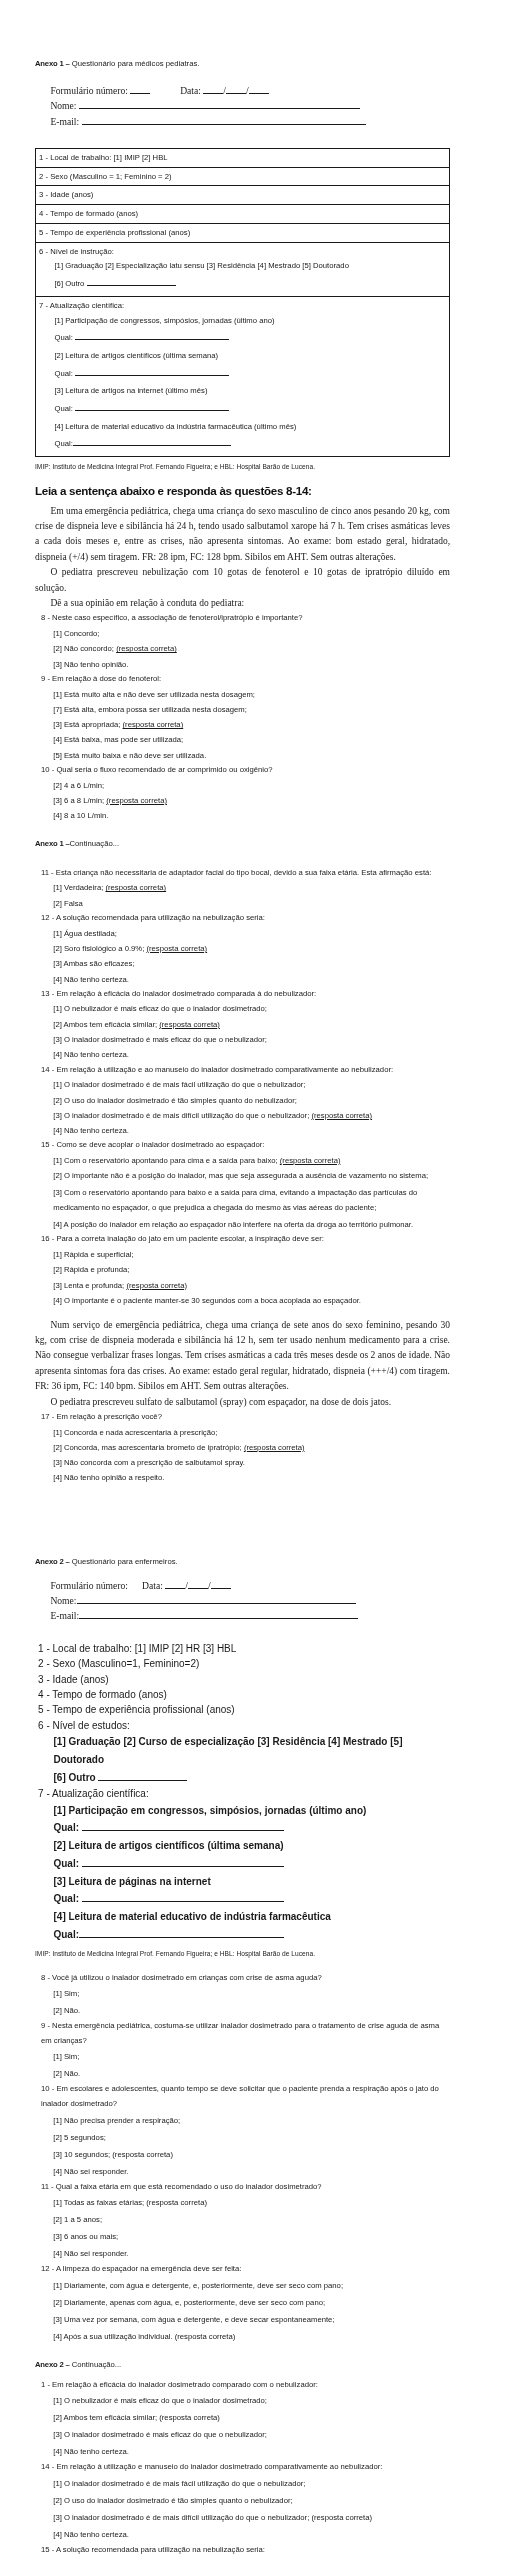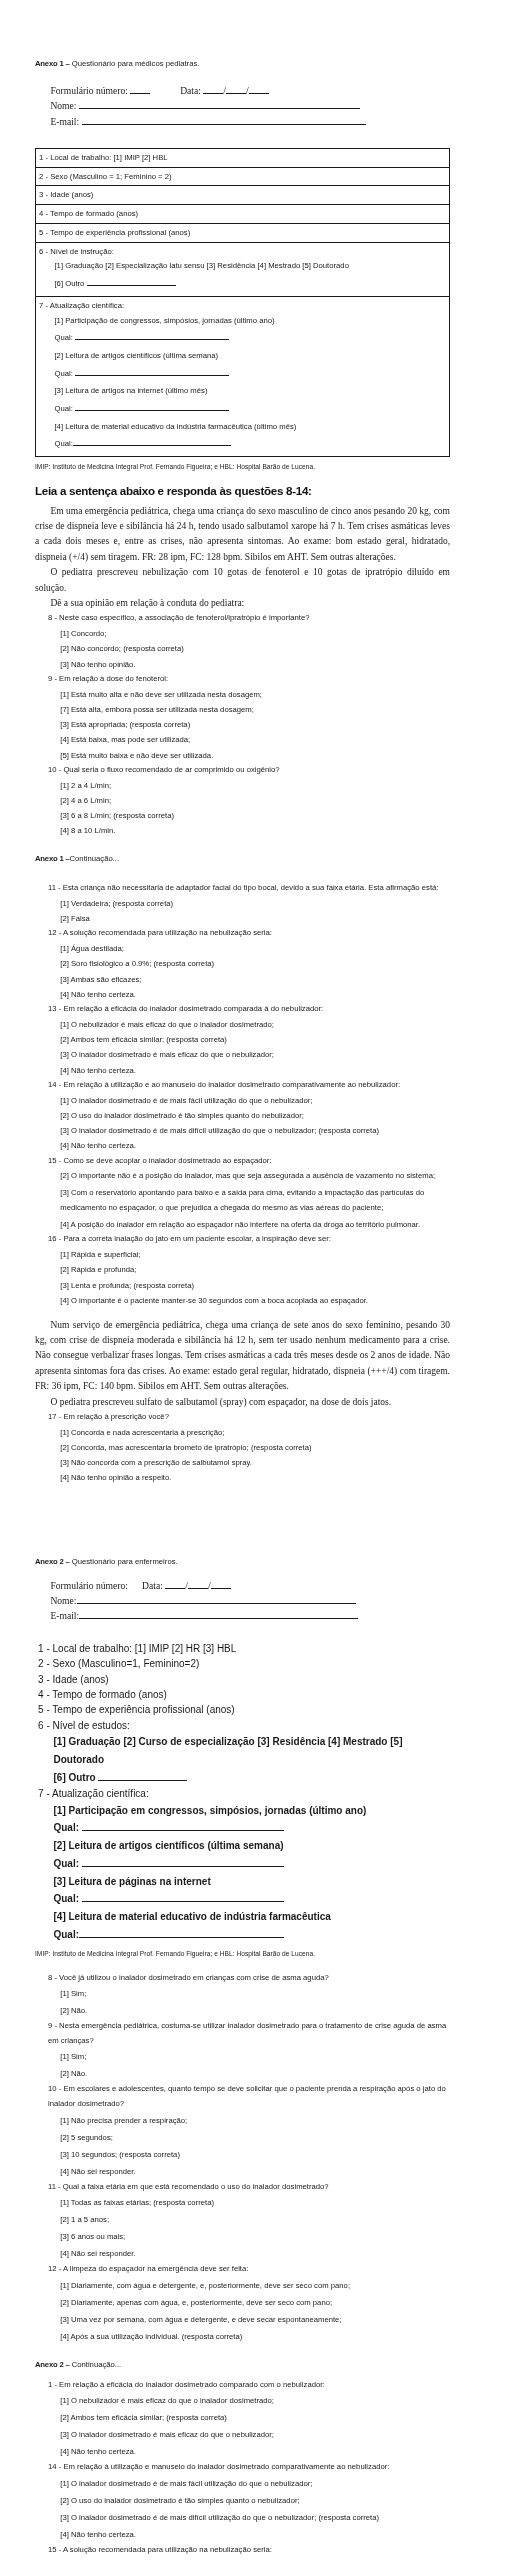--- a/index.html
+++ b/index.html
@@ -52,25 +52,25 @@
     color: #111;
   }
   .case {
     font-family: "Liberation Serif", "DejaVu Serif", serif;
     font-size: 9.5px;
     line-height: 15.4px;
     text-align: justify;
     margin: 0;
   }
   .case p { margin: 0; text-indent: 15.4px; }
-  .q { font-size: 7.7px; margin-left: 13px; }
+  .q { font-size: 7.7px; margin-left: 6px; }
   .q .stem { line-height: 14.6px; }
   .q .opt { padding-left: 12.3px; line-height: 15.3px; }
   .q .opt.wrap { line-height: 13px; padding-top: 1.5px; padding-bottom: 1.5px; }
-  .correct { }
+  .correct { text-decoration: underline; }
 
   .simple-list { font-size: 10px; margin-left: 3.1px; margin-top: 17px; }
   .simple-list .item { line-height: 15.4px; }
   .simple-list .sub { padding-left: 15.4px; line-height: 17.7px; font-weight: bold; }
   .simple-list .qual-line { width: 202px; }
 </style>
 </head>
 <body>
 
 <div class="page">
@@ -157,21 +157,20 @@
       <div class="q">
         <div class="stem">9 - Em relação à dose do fenoterol:</div>
         <div class="opt" style="line-height: 15.3px;"><span>[1] Está muito alta e não deve ser utilizada nesta dosagem;</span></div>
         <div class="opt" style="line-height: 15.3px;"><span>[7] Está alta, embora possa ser utilizada nesta dosagem;</span></div>
         <div class="opt" style="line-height: 15.3px;"><span>[3] Está apropriada; </span><span class="correct">(resposta correta)</span></div>
         <div class="opt" style="line-height: 15.3px;"><span>[4] Está baixa, mas pode ser utilizada;</span></div>
         <div class="opt" style="line-height: 15.3px;"><span>[5] Está muito baixa e não deve ser utilizada.</span></div>
       </div>
       <div class="q">
         <div class="stem">10 - Qual seria o fluxo recomendado de ar comprimido ou oxigênio?</div>
-        <div class="opt" style="line-height: 15.3px;"><span>[1] 2 a 4 L/min;</span></div>
         <div class="opt" style="line-height: 15.3px;"><span>[2] 4 a 6 L/min;</span></div>
         <div class="opt" style="line-height: 15.3px;"><span>[3] 6 a 8 L/min; </span><span class="correct">(resposta correta)</span></div>
         <div class="opt" style="line-height: 15.3px;"><span>[4] 8 a 10 L/min.</span></div>
       </div>
     </div>
 
   <div style="height:15.4px"></div>
   <p class="annex-title">
     <b>Anexo 1 –</b><span>Continuação...</span>
   </p>
@@ -199,20 +198,21 @@
       </div>
       <div class="q">
         <div class="stem">14 - Em relação à utilização e ao manuseio do inalador dosimetrado comparativamente ao nebulizador:</div>
         <div class="opt" style="line-height: 15.3px;"><span>[1] O inalador dosimetrado é de mais fácil utilização do que o nebulizador;</span></div>
         <div class="opt" style="line-height: 15.3px;"><span>[2] O uso do inalador dosimetrado é tão simples quanto do nebulizador;</span></div>
         <div class="opt" style="line-height: 15.3px;"><span>[3] O inalador dosimetrado é de mais difícil utilização do que o nebulizador; </span><span class="correct">(resposta correta)</span></div>
         <div class="opt" style="line-height: 15.3px;"><span>[4] Não tenho certeza.</span></div>
       </div>
       <div class="q">
         <div class="stem">15 - Como se deve acoplar o inalador dosimetrado ao espaçador:</div>
+        <div class="opt" style="line-height: 15.3px;"><span>[1] Com o reservatório apontando para cima e a saída para baixo; </span><span class="correct">(resposta correta)</span></div>
         <div class="opt" style="line-height: 15.3px;"><span>[2] O importante não é a posição do inalador, mas que seja assegurada a ausência de vazamento no sistema;</span></div>
         <div class="opt wrap" style="line-height: 15.3px;"><span>[3] Com o reservatório apontando para baixo e a saída para cima, evitando a impactação das partículas do medicamento no espaçador, o que prejudica a chegada do mesmo às vias aéreas do paciente;</span></div>
         <div class="opt" style="line-height: 15.3px;"><span>[4] A posição do inalador em relação ao espaçador não interfere na oferta da droga ao território pulmonar.</span></div>
       </div>
       <div class="q">
         <div class="stem">16 - Para a correta inalação do jato em um paciente escolar, a inspiração deve ser:</div>
         <div class="opt" style="line-height: 15.3px;"><span>[1] Rápida e superficial;</span></div>
         <div class="opt" style="line-height: 15.3px;"><span>[2] Rápida e profunda;</span></div>
         <div class="opt" style="line-height: 15.3px;"><span>[3] Lenta e profunda; </span><span class="correct">(resposta correta)</span></div>
         <div class="opt" style="line-height: 15.3px;"><span>[4] O importante é o paciente manter-se 30 segundos com a boca acoplada ao espaçador.</span></div>

